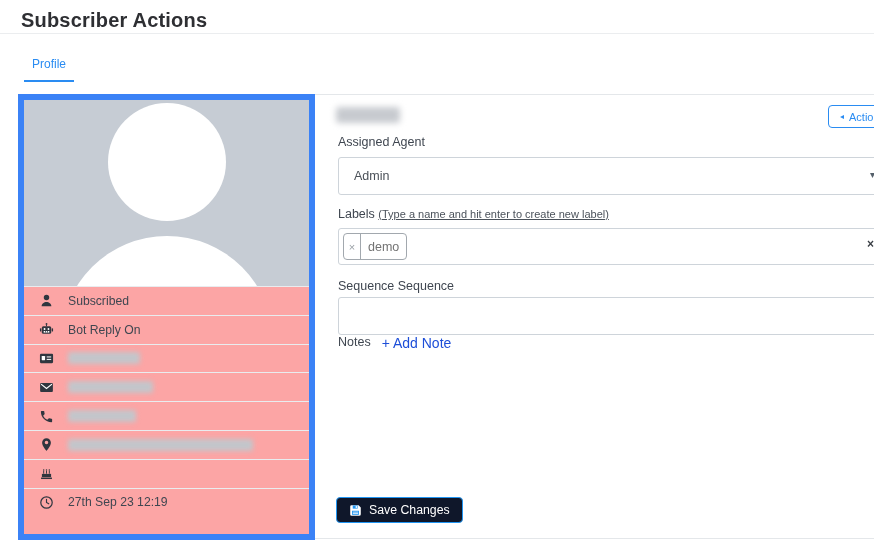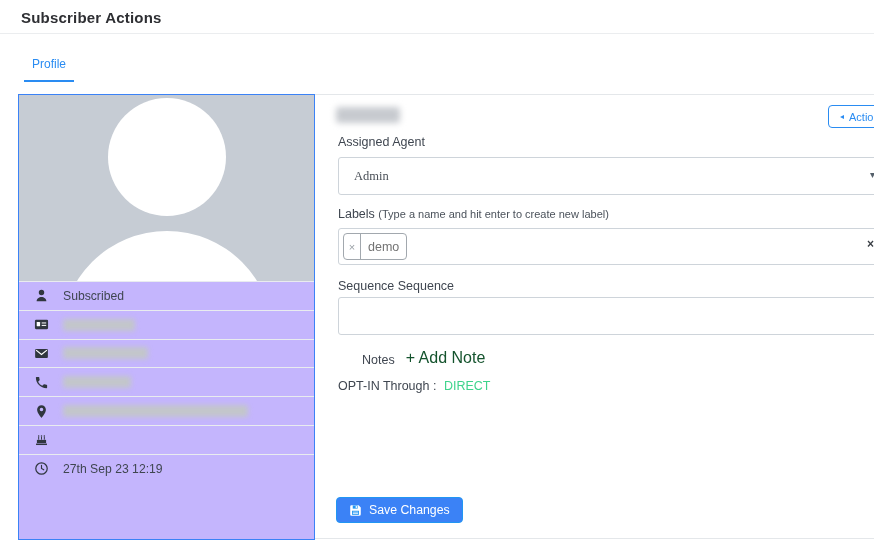--- a/index.html
+++ b/index.html
@@ -5,31 +5,31 @@
   * { margin:0; padding:0; box-sizing:border-box; }
   html,body { width:874px; height:546px; }
   body{
     font-family:"Liberation Sans", sans-serif;
     background:#ffffff; color:#3f4650;
     position:relative; overflow:hidden;
   }
   .stage{ position:absolute; inset:0; width:874px; height:546px; }
 
   
-  .page-title{ position:absolute; left:21px; top:9px; font-size:15px; font-weight:600; color:#2e2f33; letter-spacing:.2px;}
+  .page-title{ position:absolute; left:21px; top:9px; font-size:20px; font-weight:600; color:#2e2f33; letter-spacing:.2px;}
   .title-divider{ position:absolute; left:0; top:33px; width:874px; height:1px; background:#ebedef; }
 
   
   .tabs{ position:absolute; left:24px; top:50px; display:flex; }
   .tab{ font-size:12px; color:#2a8cf2; padding:7px 8px 9px; margin-right:14px; cursor:pointer;text-align:center; }
   .tab.active{ border-bottom:2px solid #2a8cf2; }
 
   
   .card-left{ position:absolute; left:18px; top:94px; width:297px; height:446px;
-    border:1px solid #3b82f6; background:#c4b5fd; }
+    border:6px solid #3b82f6; background:#fca5a5; }
   .avatar{ position:relative; width:100%; height:186px; background:#c6ccd4; overflow:hidden; }
   .avatar .head{ position:absolute; left:50%; top:3px; margin-left:-59px; width:118px; height:118px; border-radius:50%; background:#fff; }
   .avatar .torso{ position:absolute; left:50%; top:136px; margin-left:-106px; width:212px; height:212px; border-radius:50%; background:#fff; }
   .attr-row{ height:28.8px; display:flex; align-items:center; border-top:1px solid #e9ecef; }
   .attr-row .ic{ width:16px; height:16px; margin-left:14px; flex:0 0 16px; display:flex; align-items:center; justify-content:center; }
   .attr-row .txt{ margin-left:14px; font-size:12.2px; color:#3f4650; white-space:nowrap; }
   svg.glyph{ display:block; }
 
   
   .redacted{ background:#c3c6cb; border-radius:2px; height:12px; filter:blur(2.5px); margin-left:14px; }
@@ -38,47 +38,47 @@
   .card-right{ position:absolute; left:315px; top:94px; width:578px; height:445px;
     border-top:1px solid #e4e7ea; border-bottom:1px solid #e4e7ea; background:#fff; }
   .name-blob{ position:absolute; left:21px; top:12px; width:64px; height:16px; background:#c7cacf; border-radius:3px; filter:blur(3px); }
 
   .actions-btn{ position:absolute; left:513px; top:10px; height:23px; padding:0 11px;
     border:1px solid #2a8cf2; border-radius:4px; background:#fff; color:#2a8cf2;
     font-size:11px; display:flex; align-items:center; gap:5px; cursor:pointer; font-family:inherit;}
   .actions-btn .tri{ font-size:8px; line-height:1; }
 
   .fld-label{ position:absolute; left:23px; font-size:12.5px; color:#3f4650; white-space:nowrap;text-align:right; }
-  .fld-label small{ font-size:11px; color:#4b525b; }
+  .fld-label small{ font-size:11px; color:#4b525b;text-decoration:underline; }
 
   .select-box{ position:absolute; left:23px; top:62px; width:560px; height:38px;
     border:1px solid #ced4da; border-radius:3px; background:#fff; cursor:pointer; }
-  .select-box .val{ position:absolute; left:15px; top:11px; font-size:12.5px; color:#4a5058;font-family:Liberation Serif, serif; }
+  .select-box .val{ position:absolute; left:15px; top:11px; font-size:12.5px; color:#4a5058; }
   .select-box .caret{ position:absolute; left:531px; top:11px; font-size:10px; color:#55606b; }
 
   .labels-box{ position:absolute; left:23px; top:133px; width:560px; height:37px;
     border:1px solid #ced4da; border-radius:3px; background:#fff; }
   .tag-chip{ position:absolute; left:4px; top:4px; height:27px; display:inline-flex; align-items:stretch;
     border:1px solid #a2a8ae; border-radius:4px; background:#fff; overflow:hidden; }
   .tag-chip .rm{ width:17px; display:flex; align-items:center; justify-content:center;
     color:#9aa0a6; font-size:11px; border-right:1px solid #a2a8ae; cursor:pointer; }
   .tag-chip .tg{ display:flex; align-items:center; padding:0 7px; font-size:12.5px; color:#737373; }
   .labels-clear{ position:absolute; left:528px; top:9px; font-size:12px; font-weight:700; color:#3a3f45; cursor:pointer; line-height:1; }
 
   .msg-box{ position:absolute; left:23px; top:202px; width:560px; height:38px;
     border:1px solid #ced4da; border-radius:3px; background:#fff; font-family:inherit; font-size:12.5px; padding:0 12px; color:#4a5058; }
 
-  .notes-line{ position:absolute; left:23px; top:254px; font-size:12.5px; color:#3f4650; display:flex; align-items:flex-end;margin-left:24px; }
-  .add-note{ margin-left:11px; color:#14532d; font-size:16px; text-decoration:none; cursor:pointer; }
+  .notes-line{ position:absolute; left:23px; top:240px; font-size:12.5px; color:#3f4650; display:flex; align-items:flex-start; }
+  .add-note{ margin-left:11px; color:#1d4ed8; font-size:14px; text-decoration:none; cursor:pointer; }
 
   .optin-line{ position:absolute; left:23px; top:284px; font-size:12.5px; color:#3f4650; }
   .optin-line .val{ color:#3ed48c; margin-left:4px; }
 
   .save-btn{ position:absolute; left:21px; top:402px; height:26px; padding:0 12px;
-    background:#3b82f6; border:1px solid #2196f3; border-radius:4px; color:#fff; font-size:12.3px;
+    background:#0f172a; border:1px solid #2196f3; border-radius:4px; color:#fff; font-size:12.3px;
     display:flex; align-items:center; gap:7px; cursor:pointer; font-family:inherit; }
 </style>
 </head>
 <body>
 
 <div class="stage">
 
   <div class="page-title">Subscriber Actions</div>
   <div class="title-divider"></div>
 
@@ -94,20 +94,37 @@
 
     <div class="attr-row">
       <span class="ic">
         <svg class="glyph" width="15" height="15" viewBox="0 0 16 16" fill="#30363f">
             <path d="M8 7.6a2.9 2.9 0 1 0 0-5.8 2.9 2.9 0 0 0 0 5.8zM2.8 14.2c0-2.5 2.6-4.5 5.2-4.5s5.2 2 5.2 4.5z"></path>
           </svg>
       </span>
       <span class="txt">Subscribed</span>
     </div>
 
+    <div class="attr-row">
+      <span class="ic">
+        <svg class="glyph" width="15" height="15" viewBox="0 0 16 16" fill="#30363f">
+          <circle cx="8" cy="2" r="1"></circle>
+            <rect x="7.5" y="2.4" width="1" height="2.2"></rect>
+          <rect x="3" y="4.5" width="10" height="8" rx="1.6"></rect>
+          <rect x="1" y="6.6" width="1.5" height="3.6" rx="0.7"></rect>
+            <rect x="13.5" y="6.6" width="1.5" height="3.6" rx="0.7"></rect>
+          <circle cx="5.9" cy="7.4" r="1" fill="#fff"></circle>
+            <circle cx="10.1" cy="7.4" r="1" fill="#fff"></circle>
+          <rect x="5" y="9.6" width="6" height="1.7" fill="#fff"></rect>
+          <rect x="6.7" y="9.6" width="0.8" height="1.7" fill="#30363f"></rect>
+            <rect x="8.5" y="9.6" width="0.8" height="1.7" fill="#30363f"></rect>
+        </svg>
+      </span>
+      <span class="txt">Bot Reply On</span>
+    </div>
 
     <div class="attr-row">
       <span class="ic">
         <svg class="glyph" width="15" height="15" viewBox="0 0 16 16" fill="#30363f">
           <rect x="1" y="3" width="14" height="10" rx="1.2"></rect>
           <rect x="2.9" y="5.4" width="3.6" height="4.4" rx="0.5" fill="#fff"></rect>
           <rect x="8.2" y="5.8" width="4.8" height="1.1" fill="#fff"></rect>
             <rect x="8.2" y="8.4" width="4.8" height="1.1" fill="#fff"></rect>
         </svg>
       </span>
@@ -198,24 +215,20 @@
     </div>
 
     <div class="fld-label" style="top:184px">Sequence Sequence</div>
     <input class="msg-box" type="text" value="" style="">
 
     <div class="notes-line">
       <span>Notes</span>
       <a class="add-note">+ Add Note</a>
     </div>
 
-    <div class="optin-line">
-      <span>OPT-IN Through :</span>
-      <span class="val">DIRECT</span>
-    </div>
 
     <button class="save-btn">
       <span>
         <svg class="glyph" width="13" height="13" viewBox="0 0 16 16">
           <path d="M3 1.5h8.8l2.7 2.7v8.3a2 2 0 0 1-2 2H3a1.5 1.5 0 0 1-1.5-1.5V3A1.5 1.5 0 0 1 3 1.5z" fill="#fff"></path>
           <rect x="4.6" y="1.8" width="6" height="3.9" fill="#2196f3"></rect>
           <rect x="8.2" y="2.4" width="1.5" height="2.7" fill="#fff"></rect>
           <rect x="3.7" y="8.3" width="8.6" height="5" fill="#2196f3"></rect>
           <rect x="4.7" y="9.5" width="6.6" height="0.9" fill="#fff"></rect>
           <rect x="4.7" y="11.3" width="6.6" height="0.9" fill="#fff"></rect>

